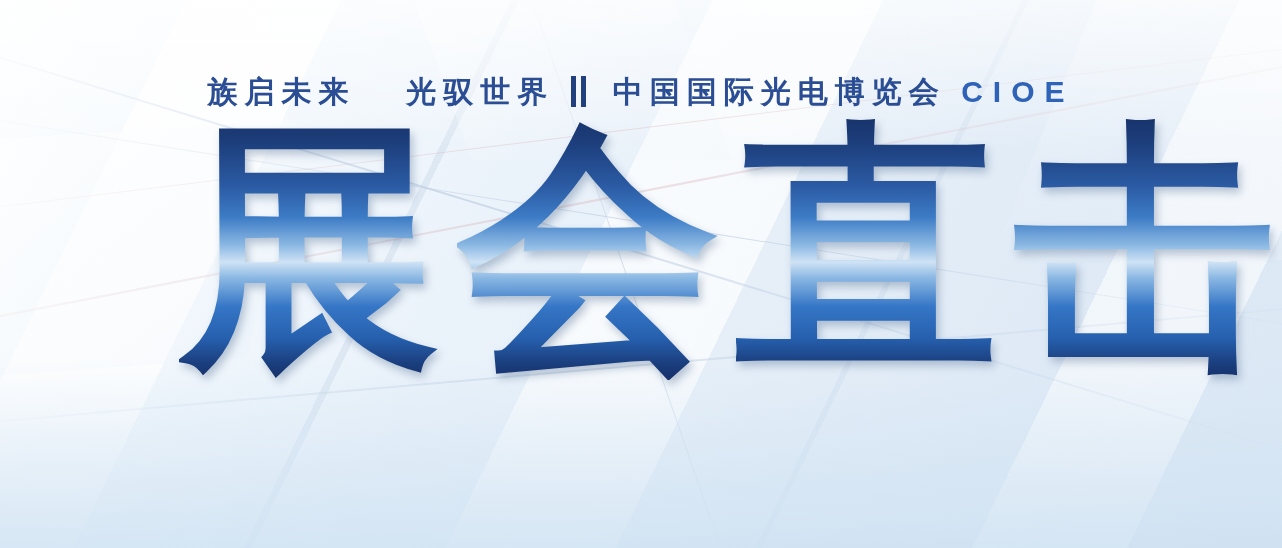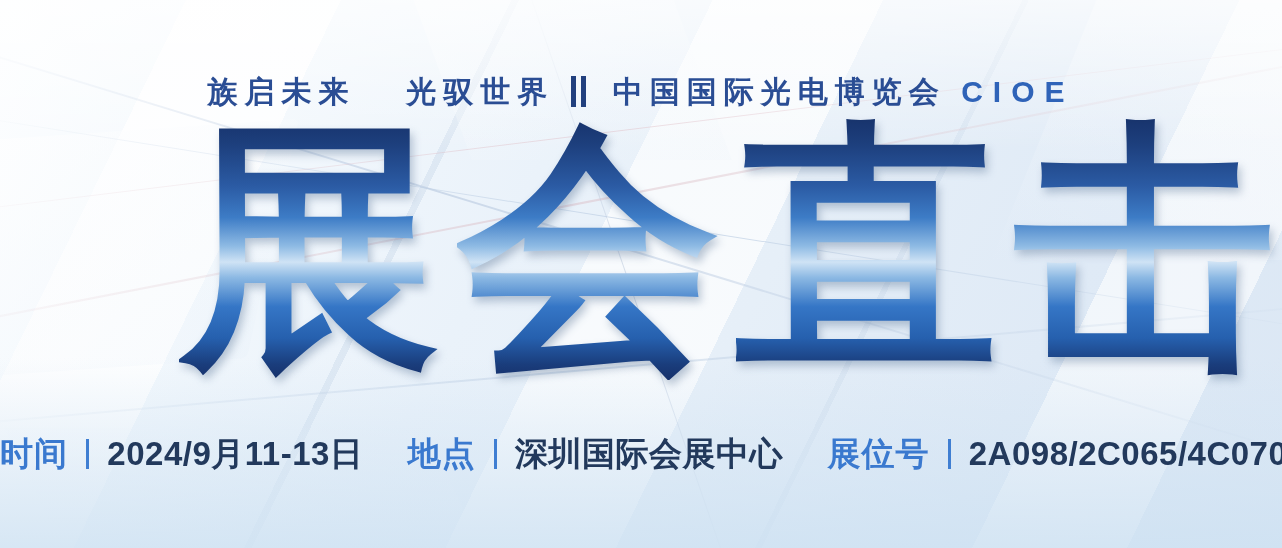--- a/index.html
+++ b/index.html
@@ -270,27 +270,14 @@
     <span class="cioe">CIOE</span>
   </div>
 
   <div class="title">
     <span class="ch">展</span>
     <span class="ch">会</span>
     <span class="ch">直</span>
     <span class="ch">击</span>
   </div>
 
-  <div class="infobar">
-    <span class="label">时间</span>
-    <span class="sep"></span>
-    <span class="value">2024/9月11-13日</span>
-    <span class="gap"></span>
-    <span class="label">地点</span>
-    <span class="sep"></span>
-    <span class="value">深圳国际会展中心</span>
-    <span class="gap"></span>
-    <span class="label">展位号</span>
-    <span class="sep"></span>
-    <span class="value">2A098/2C065/4C070</span>
-  </div>
 
 </div>
 
 </body></html>

